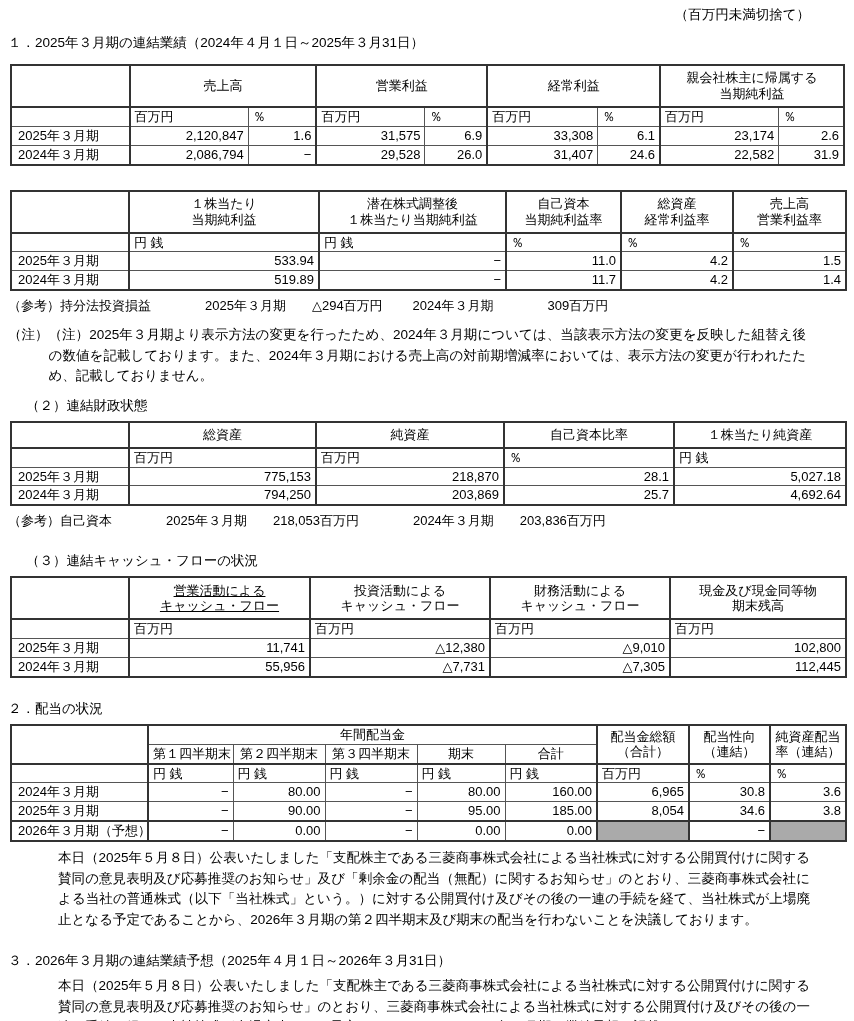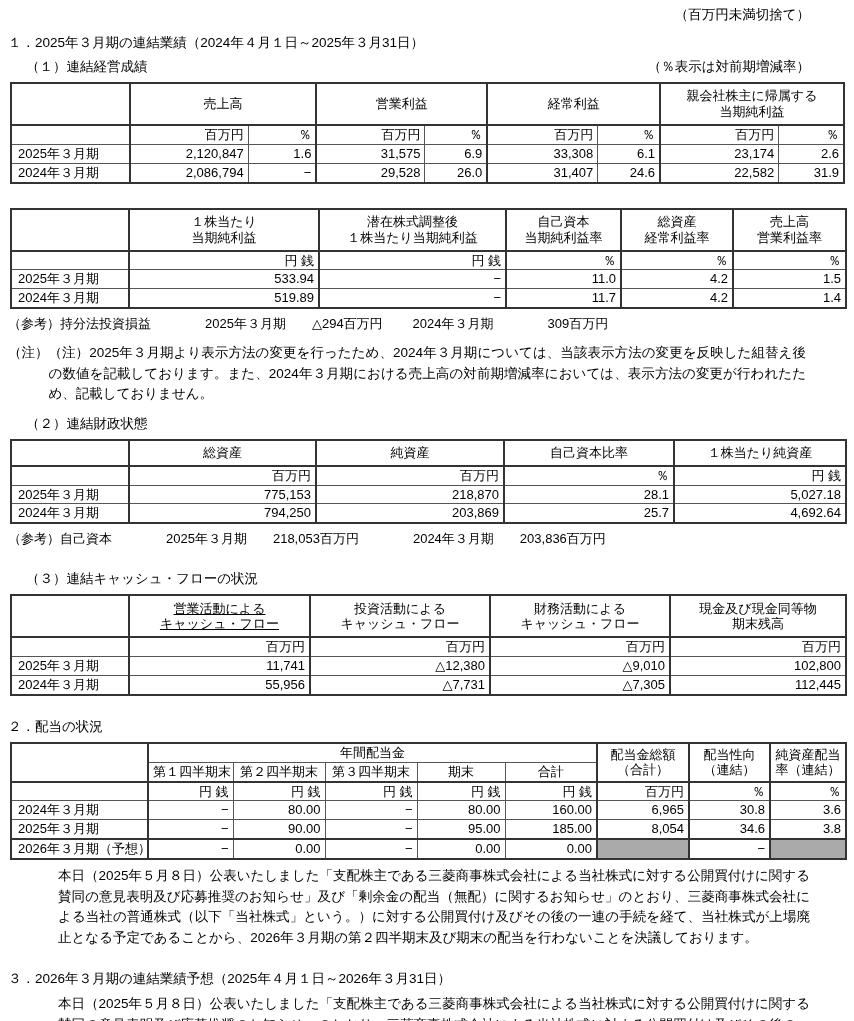--- a/index.html
+++ b/index.html
@@ -70,21 +70,21 @@
     padding: 1px 4px;
     line-height: 1.22;
     vertical-align: middle;
     white-space: nowrap;
   }
   table.fin th.colhead {
     text-align: center;
     border-bottom: 2px solid #333;
   }
   table.fin td.unit {
-    text-align: right;
+    text-align: left;
   }
   table.fin td.num {
     text-align: right;
   }
   table.fin td.period {
     text-align: left;
     padding-left: 6px;
     border-right: 2px solid #333;
   }
   table.fin th.corner {
@@ -119,24 +119,20 @@
 
   <div class="spacer-6"></div>
   <div class="right-note">（百万円未満切捨て）</div>
 
   <div class="spacer-10"></div>
 
   <div class="sec-head">１．2025年３月期の連結業績（2024年４月１日～2025年３月31日）</div>
 
   <div class="spacer-6"></div>
 
-  <div class="head-row">
-    <div class="sub-head">（１）連結経営成績</div>
-    <div class="right-note" style="padding-right:0;">（％表示は対前期増減率）</div>
-  </div>
 
   <div class="spacer-6"></div>
 
   <table class="fin" style="width:835px;">
     <colgroup>
       <col style="width:118px">
         <col style="width:118px">
         <col style="width:68px">
       <col style="width:108px">
         <col style="width:62px">

